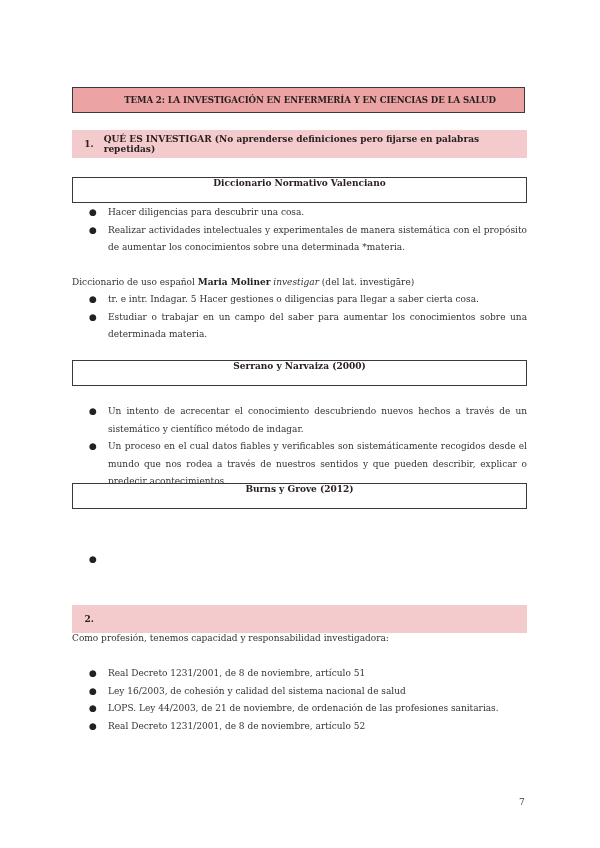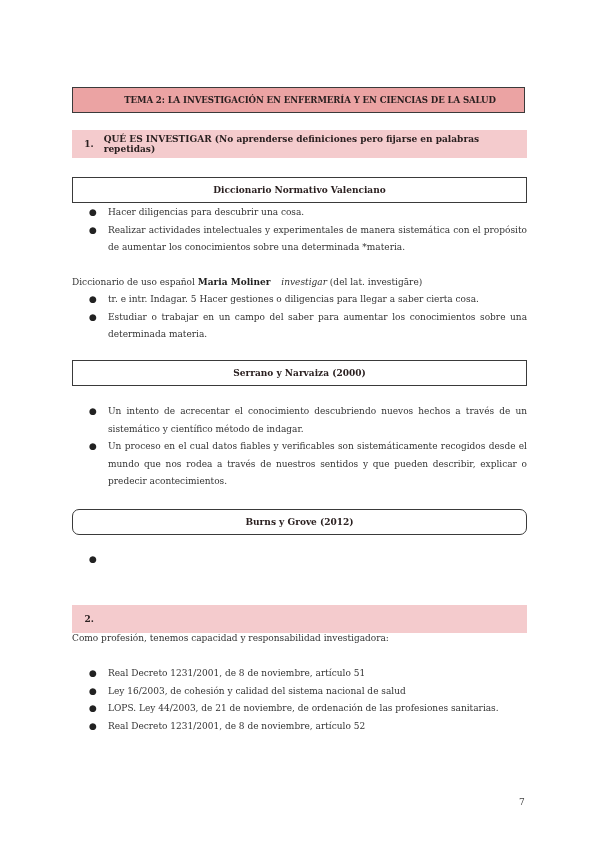--- a/index.html
+++ b/index.html
@@ -9,29 +9,29 @@
     .title-box { position: absolute; left: 72px; top: 87px; width: 453px; height: 26px;
                  background: #eba3a3; border: 1.5px solid #3a3a3a; box-sizing: border-box;
                  display: flex; align-items: center; justify-content: center;
                  font-size: 8.6px; font-weight: bold; color: #2a2020; letter-spacing: -0.1px; padding-left: 23px; }
     .section-hdr { position: absolute; left: 72px; width: 455px; height: 28px;
                    background: #f4cbcd; display: flex; align-items: center;
                    font-size: 9px; font-weight: bold; color: #2a2020; box-sizing: border-box; }
     .section-hdr .num { display: inline-block; width: 22px; text-align: right; margin-right: 10px; }
     .sub-box { position: absolute; left: 72px; width: 455px; height: 26px;
                border: 1.5px solid #3a3a3a; box-sizing: border-box; background: #fff;
-               display: flex; align-items: center; justify-content: center;
+               display: flex; justify-content: center;
                font-size: 9px; font-weight: bold; color: #2a2020; }
     .para { position: absolute; left: 72px; width: 455px; font-size: 9px; line-height: 17px; color: #333; }
     ul.bl { position: absolute; left: 72px; width: 455px; margin: 0; padding: 0; list-style: none;
             font-size: 9px; line-height: 17.5px; color: #333; }
     ul.bl li { position: relative; padding-left: 36px; text-align: justify; }
     ul.bl li .dot { position: absolute; left: 17px; top: 0; font-size: 9px; color: #222; }
     .b { font-weight: bold; color: #222; }
-    .i { font-style: italic; padding-left: 8px; }
+    .i { font-style: italic; }
     .page-num { position: absolute; left: 519px; top: 797px; font-size: 9px; color: #444; }
   </style>
 </head>
 <body>
 
 <div class="page">
 
   <div class="title-box">
     <span>TEMA 2: LA INVESTIGACIÓN EN ENFERMERÍA Y EN CIENCIAS DE LA SALUD</span>
   </div>
@@ -58,21 +58,21 @@
   </ul>
 
   <div class="sub-box" style="top:360px;">
     <span>Serrano y Narvaiza (2000)</span>
   </div>
   <ul class="bl" style="top:403px;">
     <li><span class="dot">●</span><span>Un intento de acrecentar el conocimiento descubriendo nuevos hechos a través de un sistemático y científico método de indagar.</span></li>
     <li><span class="dot">●</span><span>Un proceso en el cual datos fiables y verificables son sistemáticamente recogidos desde el mundo que nos rodea a través de nuestros sentidos y que pueden describir, explicar o predecir acontecimientos.</span></li>
   </ul>
 
-  <div class="sub-box" style="top:509px;border-radius:7px;">
+  <div class="sub-box" style="top:483px;">
     <span>Burns y Grove (2012)</span>
   </div>
   <ul class="bl" style="top:551px;">
     <li><span class="dot">●</span></li>
   </ul>
 
   <div class="section-hdr" style="top:605px;">
     <span class="num">2.</span>
   </div>
 

